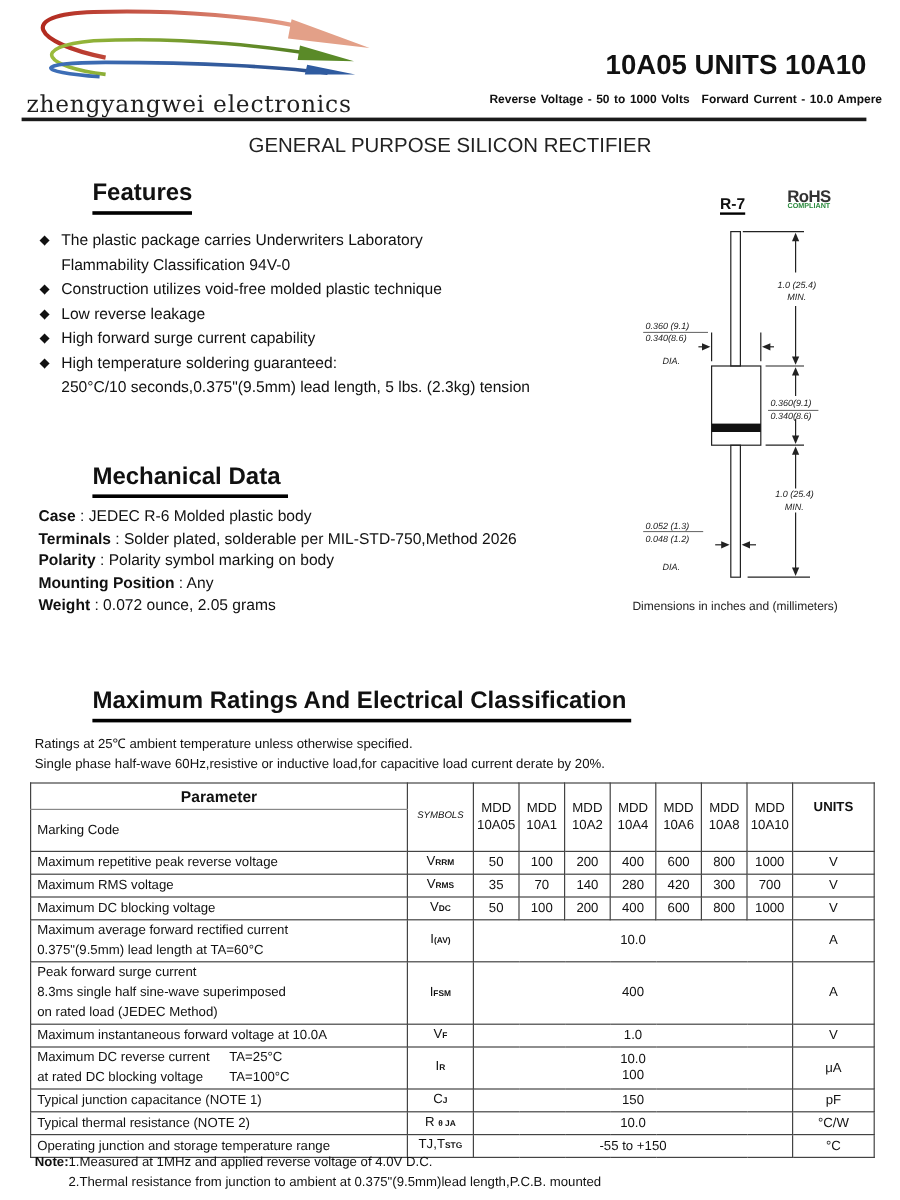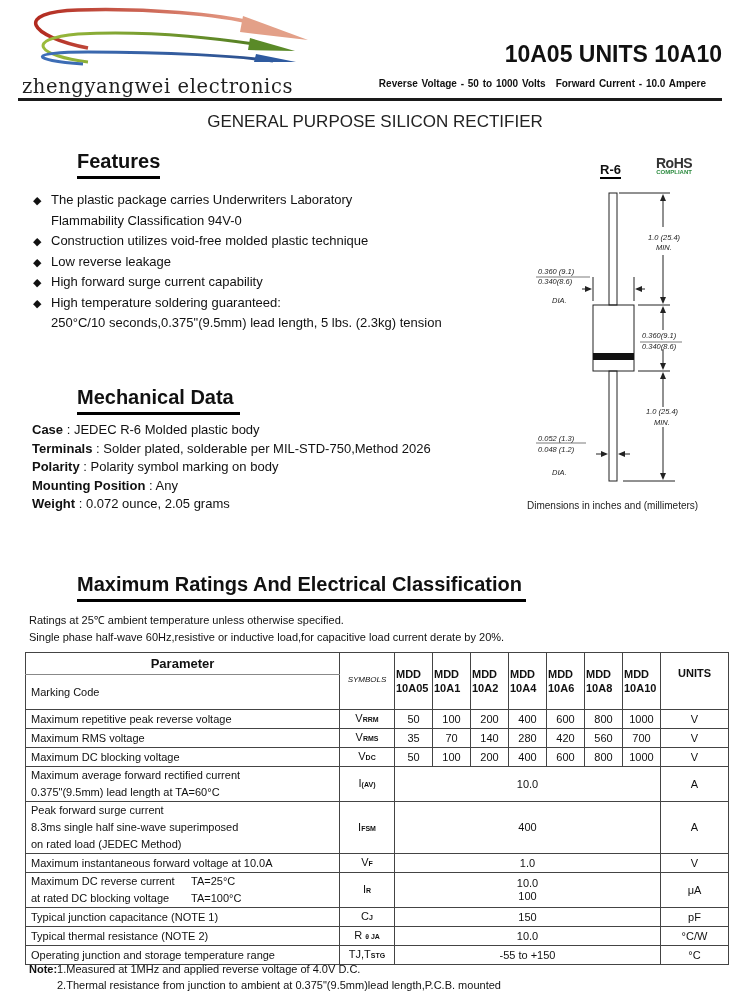--- a/index.html
+++ b/index.html
@@ -2,21 +2,21 @@
 <html><head>
 <meta charset="utf-8">
 <style>
   * { box-sizing: border-box; margin: 0; padding: 0; }
   body { width: 750px; height: 1000px; background: #fff; position: relative; font-family: "Liberation Sans", sans-serif; color: #111; overflow: hidden; }
   .abs { position: absolute; }
   .logo-arrows { left: 18px; top: 4px; width: 290px; height: 66px; }
   .brand { left: 22px; top: 75px; font-family: "DejaVu Serif", serif; font-size: 19.5px; letter-spacing: 0.6px; color: #1f1f1f; }
   .header-rule { left: 18px; top: 98px; width: 704px; height: 3px; background: #1a1a1a; }
   .part-title { right: 28px; top: 41px; font-size: 23px; font-weight: bold; }
-  .subline { right: 44px; top: 78px; font-size: 10px; font-weight: bold; word-spacing: 1px; margin-left: 35px; }
+  .subline { right: 15px; top: 78px; font-size: 10px; font-weight: bold; word-spacing: 1px; margin-left: 35px; }
   .subline span + span { margin-left: 10px; }
   .doc-title { left: 0; width: 750px; top: 112px; text-align: center; font-size: 17px; font-weight: normal; color: #222; }
   .section-h { font-size: 20px; font-weight: bold; padding-bottom: 3px; border-bottom: 3px solid #000; margin-left: 48px; }
   .features-h { left: 29px; top: 150px; }
   .feat-list { left: 33px; top: 190px; font-size: 13px; line-height: 20.5px; }
   .feat-list .li { display: flex; }
   .feat-list .bullet { width: 18px; font-size: 11px; }
   .mech-h { left: 29px; top: 386px; padding-right: 6px; }
   .mech-list { left: 32px; top: 421px; font-size: 13px; line-height: 18.5px; }
   .mech-list b { font-weight: bold; }
@@ -26,21 +26,21 @@
   .rohs .r2 { font-size: 6px; font-weight: bold; color: #2b8a3e; margin-top: -2px; }
   .diagram { left: 500px; top: 185px; width: 240px; height: 310px; }
   .dim-caption { left: 527px; top: 500px; font-size: 10px; color: #222; }
   .max-h { left: 29px; top: 573px; padding-right: 4px; }
   .ratings-note { left: 29px; top: 612px; font-size: 11px; line-height: 17px; color: #111; }
   table.spec { position: absolute; left: 25px; top: 652px; width: 704px; border-collapse: collapse; font-size: 11px; }
   table.spec td { border: 1px solid #444; padding: 0 5px; height: 17px; line-height: 17px; }
   table.spec td.c { text-align: center; padding: 0 2px; }
   table.spec .param-h { text-align: center; font-weight: bold; font-size: 13px; border-bottom: 1px solid #888; margin-top: 20px; }
   table.spec .sym-h { font-size: 8px; font-style: italic; text-align: center; vertical-align: top; padding-top: 18px; }
-  table.spec .mdd { font-weight: bold; font-size: 11px; line-height: 14px; padding: 0 1px; }
+  table.spec .mdd { font-weight: normal; font-size: 11px; line-height: 14px; text-align: center; padding: 0 1px; }
   table.spec .units-h { font-weight: bold; font-size: 11px; text-align: center; vertical-align: top; padding-top: 12px; }
   table.spec .sym { font-size: 11px; text-align: center; }
   table.spec .sym small { font-size: 7px; font-weight: bold; }
   .notes { left: 29px; top: 961px; font-size: 11px; line-height: 16px; }
   .notes b { font-weight: bold; }
   .notes .n2 { padding-left: 28px; }
 </style>
 </head>
 <body>
 
@@ -106,21 +106,21 @@
 
 <div class="abs section-h mech-h">Mechanical Data</div>
 <div class="abs mech-list">
   <div><b>Case</b><span> : JEDEC R-6 Molded plastic body</span></div>
   <div><b>Terminals</b><span> : Solder plated, solderable per MIL-STD-750,Method 2026</span></div>
   <div><b>Polarity</b><span> : Polarity symbol  marking on body</span></div>
   <div><b>Mounting Position</b><span> : Any</span></div>
   <div><b>Weight</b><span> : 0.072 ounce, 2.05 grams</span></div>
 </div>
 
-<div class="abs pkg-label">R-6</div>
+<div class="abs pkg-label">R-7</div>
 <div class="abs rohs">
   <div class="r1">RoHS</div>
   <div class="r2">COMPLIANT</div>
 </div>
 <svg class="abs diagram" viewBox="0 0 240 310" font-family="Liberation Sans, sans-serif" font-style="italic" font-size="7.5" fill="#222">
   <g stroke="#222" fill="none" stroke-width="1">
     <rect x="109" y="8" width="8" height="112"></rect>
     <rect x="93" y="120" width="41" height="66"></rect>
     <rect x="109" y="186" width="8" height="110"></rect>
     <line x1="119" y1="8" x2="170" y2="8"></line>
@@ -235,21 +235,21 @@
     <td class="c">V</td>
   </tr>
   <tr>
     <td>Maximum RMS voltage</td>
     <td class="sym"><span>V</span><small>RMS</small></td>
     <td class="c">35</td>
         <td class="c">70</td>
         <td class="c">140</td>
         <td class="c">280</td>
         <td class="c">420</td>
-        <td class="c">560</td>
+        <td class="c">300</td>
         <td class="c">700</td>
     <td class="c">V</td>
   </tr>
   <tr>
     <td>Maximum DC blocking voltage</td>
     <td class="sym"><span>V</span><small>DC</small></td>
     <td class="c">50</td>
         <td class="c">100</td>
         <td class="c">200</td>
         <td class="c">400</td>

